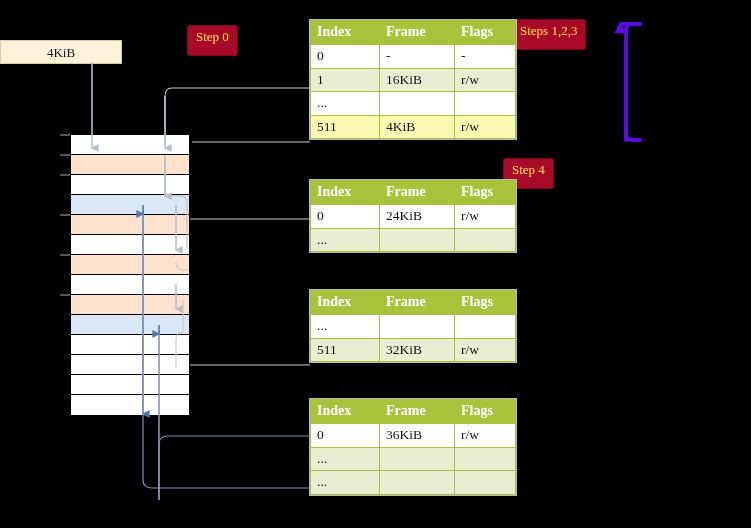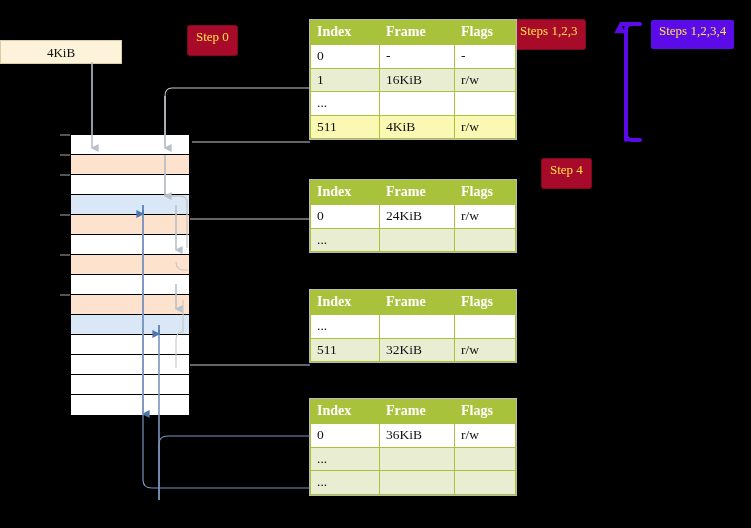--- a/index.html
+++ b/index.html
@@ -51,24 +51,21 @@
   <div class="kib-box" style="left:0px;top:40px;width:120px;height:22px;">
     <span>4KiB</span>
   </div>
 
   <div class="badge red" style="left:188px;top:26px;">
     <span>Step 0</span>
   </div>
   <div class="badge red" style="left:512px;top:20px;">
     <span>Steps 1,2,3</span>
   </div>
-  <div class="badge purple" style="left:651px;top:20px;">
-    <span>Steps 1,2,3,4</span>
-  </div>
-  <div class="badge red" style="left:542px;top:159px;">
+  <div class="badge red" style="left:504px;top:159px;">
     <span>Step 4</span>
   </div>
 
   <div class="memcol" style="left:70px;top:134px;width:120px;height:280px;">
     <div class="memrow white" style="height:20px;"></div>
     <div class="memrow peach" style="height:20px;"></div>
     <div class="memrow white" style="height:20px;"></div>
     <div class="memrow blue" style="height:20px;"></div>
     <div class="memrow peach" style="height:20px;"></div>
     <div class="memrow white" style="height:20px;"></div>

